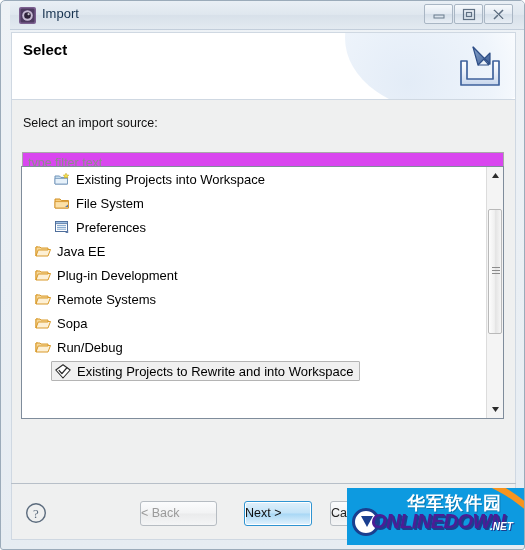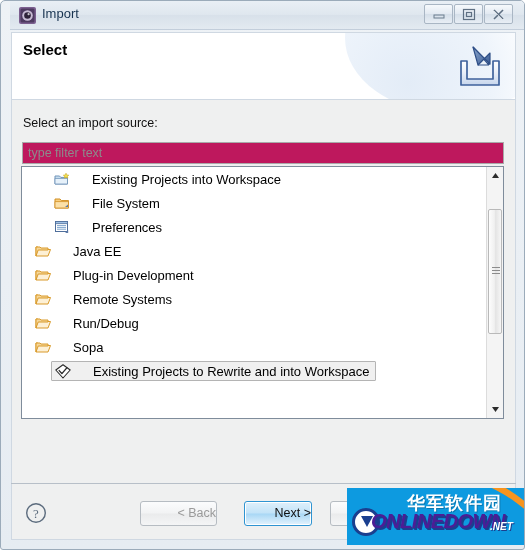--- a/index.html
+++ b/index.html
@@ -94,25 +94,25 @@
     background: #eff0f0;
     border-left: 1px solid #cfd8e2;
     border-right: 1px solid #cfd8e2;
     box-sizing: border-box;
   }
   #source-label {
     position: absolute; left: 11px; top: 16px;
     font-size: 12.5px; color: #111111;
   }
   #filter-input {
-    position: absolute; left: 10px; top: 42px;
+    position: absolute; left: 10px; top: 52px;
     width: 482px; height: 22px;
     box-sizing: border-box;
     border: 1px solid #a9a9a9;
-    background: #be185d;
+    background: #d946ef;
     font-family: "Liberation Sans", sans-serif;
     font-size: 12.5px;
     color: #000000;
     padding: 0 5px;
     outline: none;
   }
   #filter-input::placeholder { color: #8c8c8c; opacity: 1; }
 
   
   #tree-panel {
@@ -149,21 +149,21 @@
   .tree-row.depth0 { padding-left: 12px; }
   .tree-row.selected .selbox {
     display: inline-flex;
     align-items: center;
     background: #f0f0f0;
     border: 1px solid #b4b4b4;
     border-radius: 1px;
     padding: 1px 5px 1px 2px;
     margin-left: -2px;
   }
-  .selbox { display: inline-flex; align-items: center; gap: 16px; }
+  .selbox { display: inline-flex; align-items: center; }
 
   
   #tree-scrollbar {
     position: absolute; right: 0; top: 0;
     width: 17px; height: 251px;
     background: #f4f4f4;
     border-left: 1px solid #dcdcdc;
     box-sizing: border-box;
   }
   .sb-arrow {
@@ -213,21 +213,21 @@
   .dlgbtn {
     position: absolute; top: 17px;
     height: 25px;
     box-sizing: border-box;
     font-family: "Liberation Sans", sans-serif;
     font-size: 12.5px;
     border-radius: 3px;
     border: 1px solid #b6bcc2;
     background: linear-gradient(to bottom, #fbfcfd 0%, #f2f3f4 48%, #eaebec 52%, #f4f5f6 100%);
     color: #8a8a8a;
-    text-align: right;
+    text-align: left;
     line-height: 23px;
     padding: 0;
   }
   #btn-back   { left: 128px; width: 77px; color: #9a9a9a; }
   #btn-next   { left: 232px; width: 68px;
                 border: 1px solid #2e94d2;
                 background: linear-gradient(to bottom, #dff0fb 0%, #c2e3f8 48%, #a8d7f5 52%, #e4f3fd 100%);
                 color: #101010;
                 box-shadow: inset 0 0 0 1px #ffffff; }
   #btn-cancel { left: 318px; width: 77px; color: #222222; }
@@ -452,32 +452,32 @@
             </span>
           </div>
           <div class="tree-row depth0">
             <span class="selbox">
               <span class="ticon">
                 <svg width="16" height="14" viewBox="0 0 16 14">
                   <path d="M1 3 L1 12 L13 12 L15.5 5.5 L4.5 5.5 L3 3 Z" fill="#fdf0d5" stroke="#d99a2b" stroke-width="1" stroke-linejoin="round"></path>
                   <path d="M1 3 L1 12 L3.2 6 L13 6 L13 4 L6 4 L5 3 Z" fill="#f6d799" stroke="#d99a2b" stroke-width="1" stroke-linejoin="round"></path>
                 </svg>
               </span>
-              <span class="tlabel">Run/Debug</span>
+              <span class="tlabel">Sopa</span>
             </span>
           </div>
           <div class="tree-row depth0">
             <span class="selbox">
               <span class="ticon">
                 <svg width="16" height="14" viewBox="0 0 16 14">
                   <path d="M1 3 L1 12 L13 12 L15.5 5.5 L4.5 5.5 L3 3 Z" fill="#fdf0d5" stroke="#d99a2b" stroke-width="1" stroke-linejoin="round"></path>
                   <path d="M1 3 L1 12 L3.2 6 L13 6 L13 4 L6 4 L5 3 Z" fill="#f6d799" stroke="#d99a2b" stroke-width="1" stroke-linejoin="round"></path>
                 </svg>
               </span>
-              <span class="tlabel">Sopa</span>
+              <span class="tlabel">Run/Debug</span>
             </span>
           </div>
           <div class="tree-row depth1 selected">
             <span class="selbox">
               <span class="ticon">
                 <svg width="16" height="15" viewBox="0 0 16 15">
                   <path d="M8 0.8 L15.2 6 L8 14 L0.8 6 Z" fill="#ffffff" stroke="#2b2b2b" stroke-width="1.1" stroke-linejoin="round"></path>
                   <path d="M4.2 6.6 L6.9 9.6 L11.8 3.9" fill="none" stroke="#2b2b2b" stroke-width="1.4" stroke-linecap="round" stroke-linejoin="round"></path>
                 </svg>
               </span>

